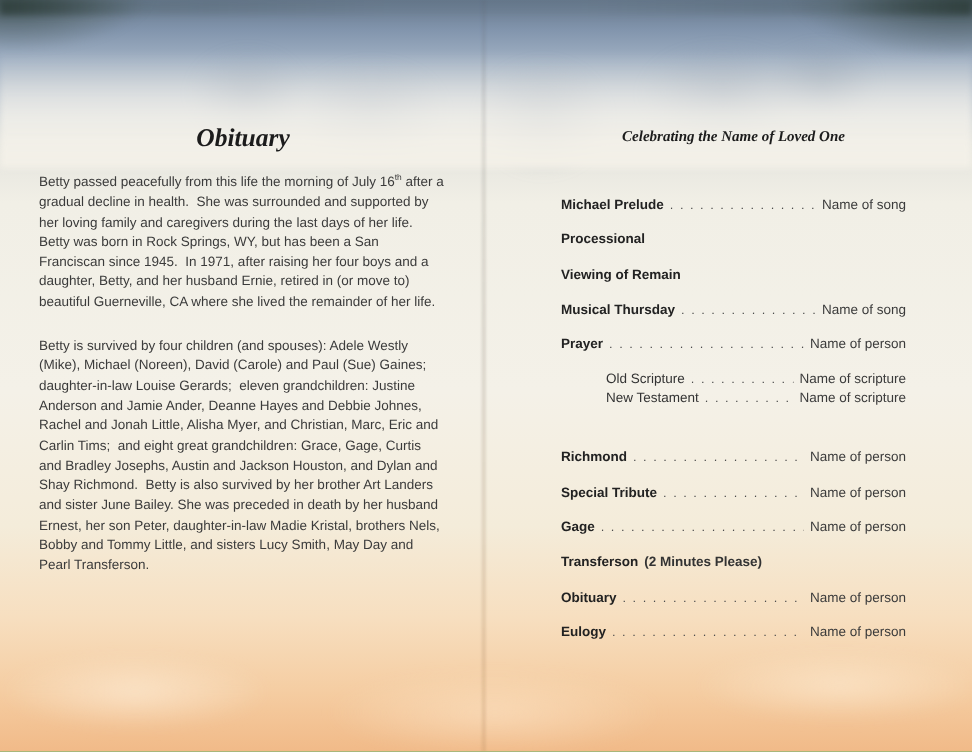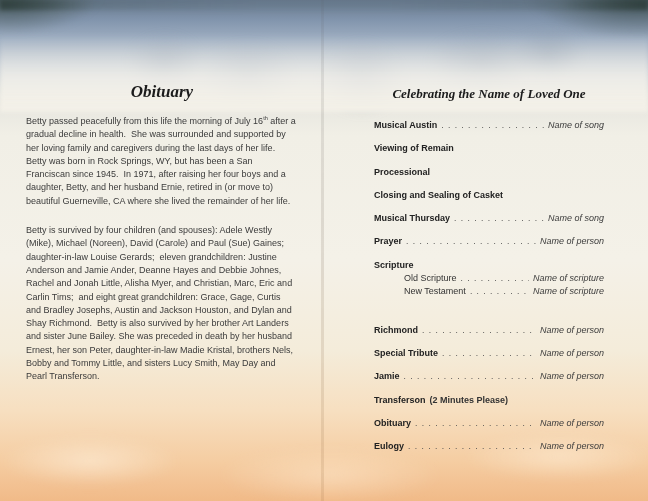--- a/index.html
+++ b/index.html
@@ -86,32 +86,32 @@
   }
   .page-left{left:26px;top:82px;width:272px;}
   .page-left h1{font-size:17px;margin-bottom:13px;}
   .page-left p{
     margin:0 0 16px 0;
     font-size:9px;line-height:13.3px;
     white-space:pre-wrap;
   }
   .page-left sup{font-size:0.62em;vertical-align:super;line-height:0;}
   .page-right{left:374px;top:86px;width:230px;}
-  .page-right h1{font-size:13px;margin:0 -27px 17px -27px;white-space:nowrap;}
+  .page-right h1{font-size:10px;margin:0 -27px 33px -27px;white-space:nowrap;}
   .srow{
     display:flex;align-items:baseline;
     font-size:9px;line-height:13px;
     margin-bottom:10.3px;
   }
   .srow .lbl{font-weight:bold;color:#222;white-space:nowrap;}
   .srow .leader{
     flex:1;overflow:hidden;white-space:nowrap;
     color:#4d4d4d;margin:0 4px;letter-spacing:1px;font-size:8.5px;
   }
-  .srow .val{white-space:nowrap;color:#3b3b3b;font-style:italic;}
+  .srow .val{white-space:nowrap;color:#3b3b3b;}
   .srow .suffix{margin-left:4px;font-weight:bold;color:#333;white-space:nowrap;}
   .srow.group-head{margin-bottom:0;}
   .srow.sub{margin-bottom:0;padding-left:30px;}
   .srow.sub .lbl{font-weight:normal;color:#333;}
   .srow.sub.last{margin-bottom:26px;}
 </style>
 </head>
 <body>
 
 <div class="canvas">
@@ -128,52 +128,46 @@
   <div class="page page-left">
     <h1>Obituary</h1>
     <p><span>Betty passed peacefully from this life the morning of July 16</span><sup>th</sup><span> after a gradual decline in health.  She was surrounded and supported by her loving family and caregivers during the last days of her life.  Betty was born in Rock Springs, WY, but has been a San Franciscan since 1945.  In 1971, after raising her four boys and a daughter, Betty, and her husband Ernie, retired in (or move to) beautiful Guerneville, CA where she lived the remainder of her life.</span></p>
     <p>Betty is survived by four children (and spouses): Adele Westly (Mike), Michael (Noreen), David (Carole) and Paul (Sue) Gaines;  daughter-in-law Louise Gerards;  eleven grandchildren: Justine Anderson and Jamie Ander, Deanne Hayes and Debbie Johnes, Rachel and Jonah Little, Alisha Myer, and Christian, Marc, Eric and Carlin Tims;  and eight great grandchildren: Grace, Gage, Curtis and Bradley Josephs, Austin and Jackson Houston, and Dylan and Shay Richmond.  Betty is also survived by her brother Art Landers and sister June Bailey. She was preceded in death by her husband Ernest, her son Peter, daughter-in-law Madie Kristal, brothers Nels, Bobby and Tommy Little, and sisters Lucy Smith, May Day and Pearl Transferson.</p>
   </div>
 
   <div class="page page-right">
     <h1>Celebrating the Name of Loved One</h1>
 
     <div class="srow">
-      <span class="lbl">Musical Austin</span>
+      <span class="lbl">Michael Prelude</span>
       <span class="leader">. . . . . . . . . . . . . . . . . . . . . . . . . . . . . . . . . . . . . . . . . . . . . . . . . . . . . . . . . . . .</span>
       <span class="val">Name of song</span>
     </div>
 
     <div class="srow">
+      <span class="lbl">Processional</span>
+    </div>
+
+    <div class="srow">
       <span class="lbl">Viewing of Remain</span>
     </div>
 
-    <div class="srow">
-      <span class="lbl">Processional</span>
-    </div>
-
-    <div class="srow">
-      <span class="lbl">Closing and Sealing of Casket</span>
-    </div>
 
     <div class="srow">
       <span class="lbl">Musical Thursday</span>
       <span class="leader">. . . . . . . . . . . . . . . . . . . . . . . . . . . . . . . . . . . . . . . . . . . . . . . . . . . . . . . . . . . .</span>
       <span class="val">Name of song</span>
     </div>
 
     <div class="srow">
       <span class="lbl">Prayer</span>
       <span class="leader">. . . . . . . . . . . . . . . . . . . . . . . . . . . . . . . . . . . . . . . . . . . . . . . . . . . . . . . . . . . .</span>
       <span class="val">Name of person</span>
     </div>
 
-    <div class="srow group-head">
-      <span class="lbl">Scripture</span>
-    </div>
     <div class="srow sub">
       <span class="lbl">Old Scripture</span>
       <span class="leader">. . . . . . . . . . . . . . . . . . . . . . . . . . . . . . . . . . . . . . . . . . . . . . . . . . . . . . . . . . . .</span>
       <span class="val">Name of scripture</span>
     </div>
     <div class="srow sub last">
       <span class="lbl">New Testament</span>
       <span class="leader">. . . . . . . . . . . . . . . . . . . . . . . . . . . . . . . . . . . . . . . . . . . . . . . . . . . . . . . . . . . .</span>
       <span class="val">Name of scripture</span>
     </div>
@@ -184,21 +178,21 @@
       <span class="val">Name of person</span>
     </div>
 
     <div class="srow">
       <span class="lbl">Special Tribute</span>
       <span class="leader">. . . . . . . . . . . . . . . . . . . . . . . . . . . . . . . . . . . . . . . . . . . . . . . . . . . . . . . . . . . .</span>
       <span class="val">Name of person</span>
     </div>
 
     <div class="srow">
-      <span class="lbl">Jamie</span>
+      <span class="lbl">Gage</span>
       <span class="leader">. . . . . . . . . . . . . . . . . . . . . . . . . . . . . . . . . . . . . . . . . . . . . . . . . . . . . . . . . . . .</span>
       <span class="val">Name of person</span>
     </div>
 
     <div class="srow">
       <span class="lbl">Transferson</span>
       <span class="suffix">(2 Minutes Please)</span>
     </div>
 
     <div class="srow">

